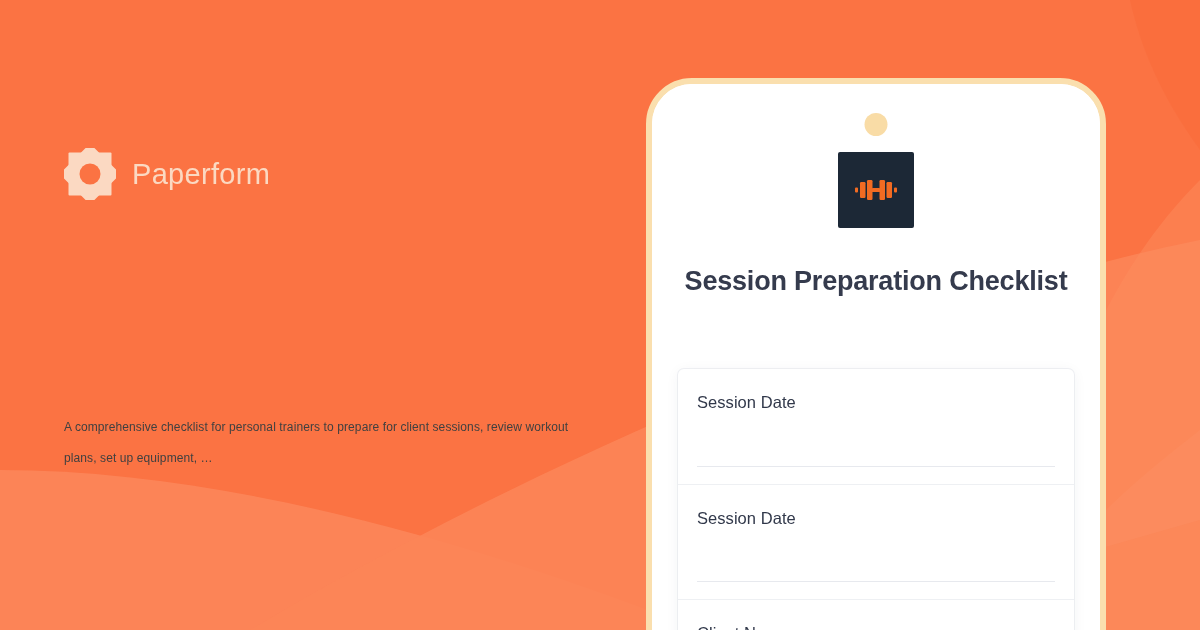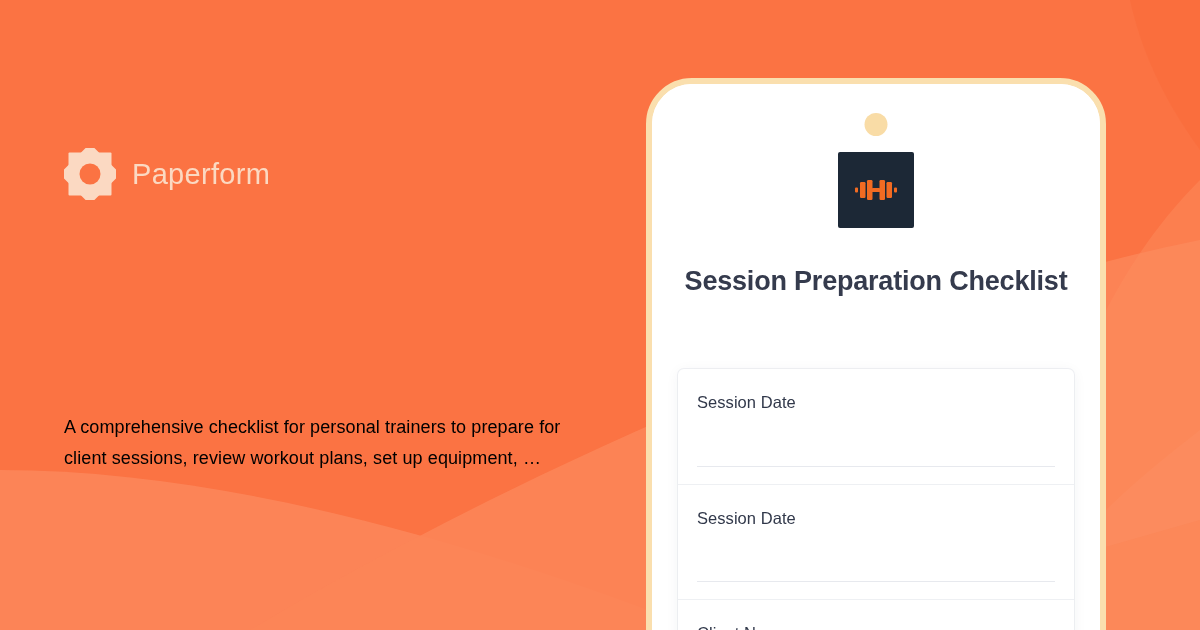--- a/index.html
+++ b/index.html
@@ -32,22 +32,22 @@
   }
 
   .headline {
     position:absolute; left:0; top:222px; width:560px;
     font-size:45px; font-weight:700; line-height:58px;
     color:#FFFFFF; letter-spacing:-0.4px;
   }
 
   .desc {
     position:absolute; left:0; top:412px; width:520px;
-    font-size:18px; font-weight:400; line-height:30.5px;
-    color:#000000; letter-spacing:0.1px;
+    font-size:12px; font-weight:400; line-height:30.5px;
+    color:#404040; letter-spacing:0.1px;
   }
 
   
   .phone {
     position:absolute; left:646px; top:78px;
     width:460px; height:600px;
     background:#FFFFFF;
     border:6px solid #FADFAE;
     border-radius:46px 46px 0 0;
     z-index:3;

